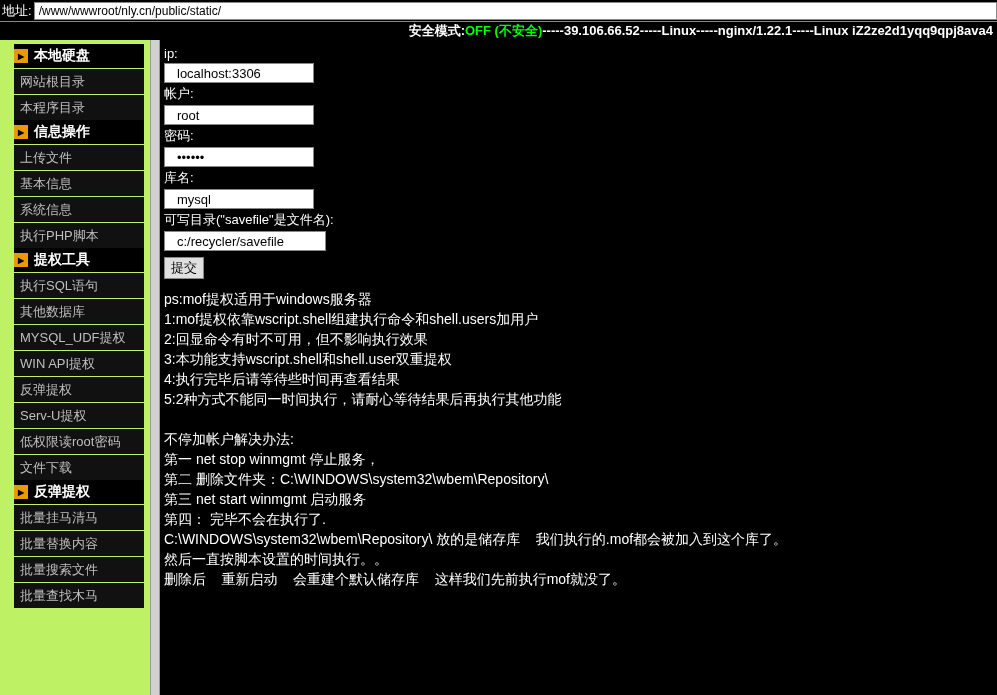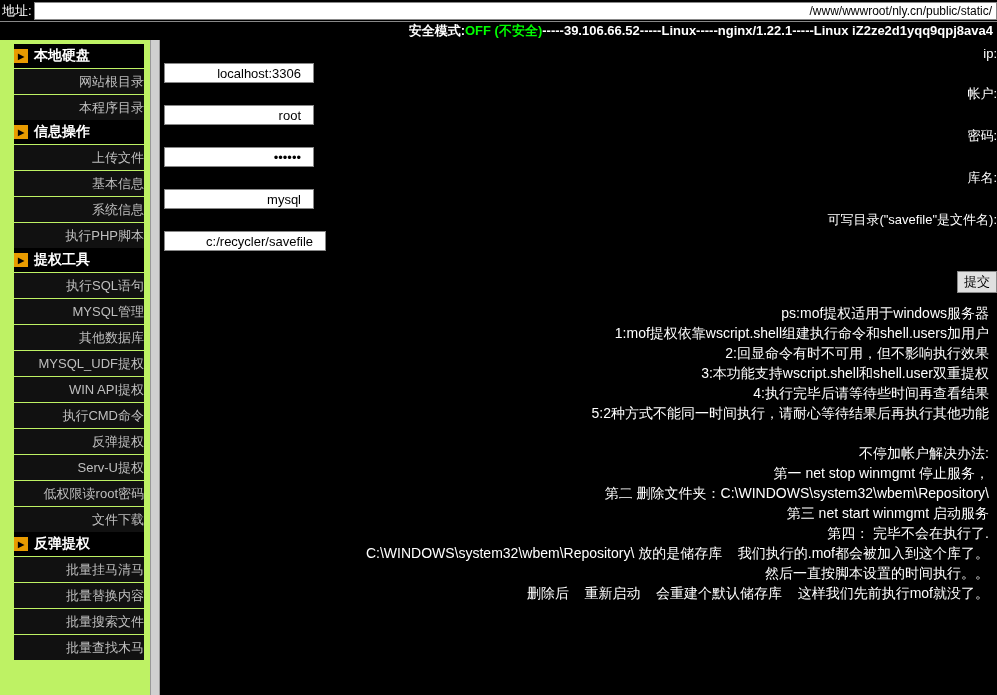--- a/index.html
+++ b/index.html
@@ -1,33 +1,33 @@
 <!DOCTYPE html>
 <html><head>
 <meta charset="utf-8">
 <style>
-* { margin:0; padding:0; box-sizing:border-box;text-align:right; }
+* { margin:0; padding:0; box-sizing:border-box; }
 body { background:#000; color:#fff; font-family:"Microsoft YaHei",Arial,sans-serif; font-size:13px; width:997px; height:695px; overflow:hidden; }
 .addrbar { display:flex; align-items:center; background:#000; height:22px; border-bottom:1px solid #888; }
 .addrbar .lbl { color:#fff; padding:0 2px; font-size:13px; }
 .addrbar input { flex:1; height:18px; background:#fff; border:1px solid #888; color:#000; font-size:12px; padding:0 4px; }
 .statusbar { background:#000; color:#fff; font-size:13px; text-align:right; padding:2px 4px; font-weight:bold; height:18px; line-height:14px; white-space:nowrap; overflow:hidden; }
 .statusbar .off { color:#0f0; }
 .layout { display:flex; height:655px; }
 .sidebar { width:150px; background:#bef264; padding:4px 6px 0 14px; overflow:hidden; }
 .gap { width:10px; background:#d0d0d0; border-left:1px solid #999; border-right:1px solid #999; }
 .main { flex:1; background:#000; overflow:hidden; padding:4px 0 0 4px; }
 .shead { display:flex; align-items:center; height:24px; background:#000; color:#fff; font-weight:bold; font-size:14px; }
 .shead .ico { width:14px; height:14px; background:#e89b00; display:flex; align-items:center; justify-content:center; margin-right:6px; }
 .shead .ico::after { content:"▶"; color:#000; font-size:8px; }
 .sitem { display:block; height:25px; line-height:25px; color:#bfbfbf; background:#111; margin-top:1px; padding-left:6px; font-size:13px; cursor:pointer; }
 .flabel { color:#fff; font-size:13px; padding:2px 0; }
 .finput { width:150px; height:20px; background:#fff; border:1px solid #888; color:#000; font-size:13px; padding:0 12px; display:block; }
 .finput.w2 { width:162px; }
-.submit { display:inline-block; margin-top:20px; padding:1px 6px; background:#e0e0e0; color:#000; border:1px solid #888; font-size:13px; cursor:pointer; }
+.submit { display:inline-block; margin-top:6px; padding:1px 6px; background:#e0e0e0; color:#000; border:1px solid #888; font-size:13px; cursor:pointer; }
 .info { margin-top:10px; color:#fff; font-size:14px; line-height:20px; white-space:pre-wrap; padding-right:8px; }
 </style>
 </head>
 <body>
 
 <div class="addrbar">
   <span class="lbl">地址:</span>
   <input type="text" value="/www/wwwroot/nly.cn/public/static/" style="">
 </div>
 
@@ -51,25 +51,23 @@
     <a class="sitem">上传文件</a>
     <a class="sitem">基本信息</a>
     <a class="sitem">系统信息</a>
     <a class="sitem">执行PHP脚本</a>
 
     <div class="shead">
         <span class="ico"></span>
         <span>提权工具</span>
       </div>
     <a class="sitem">执行SQL语句</a>
-    <a class="sitem">MYSQL管理</a>
     <a class="sitem">其他数据库</a>
     <a class="sitem">MYSQL_UDF提权</a>
     <a class="sitem">WIN API提权</a>
-    <a class="sitem">执行CMD命令</a>
     <a class="sitem">反弹提权</a>
     <a class="sitem">Serv-U提权</a>
     <a class="sitem">低权限读root密码</a>
     <a class="sitem">文件下载</a>
 
     <div class="shead">
         <span class="ico"></span>
         <span>反弹提权</span>
       </div>
     <a class="sitem">批量挂马清马</a>

